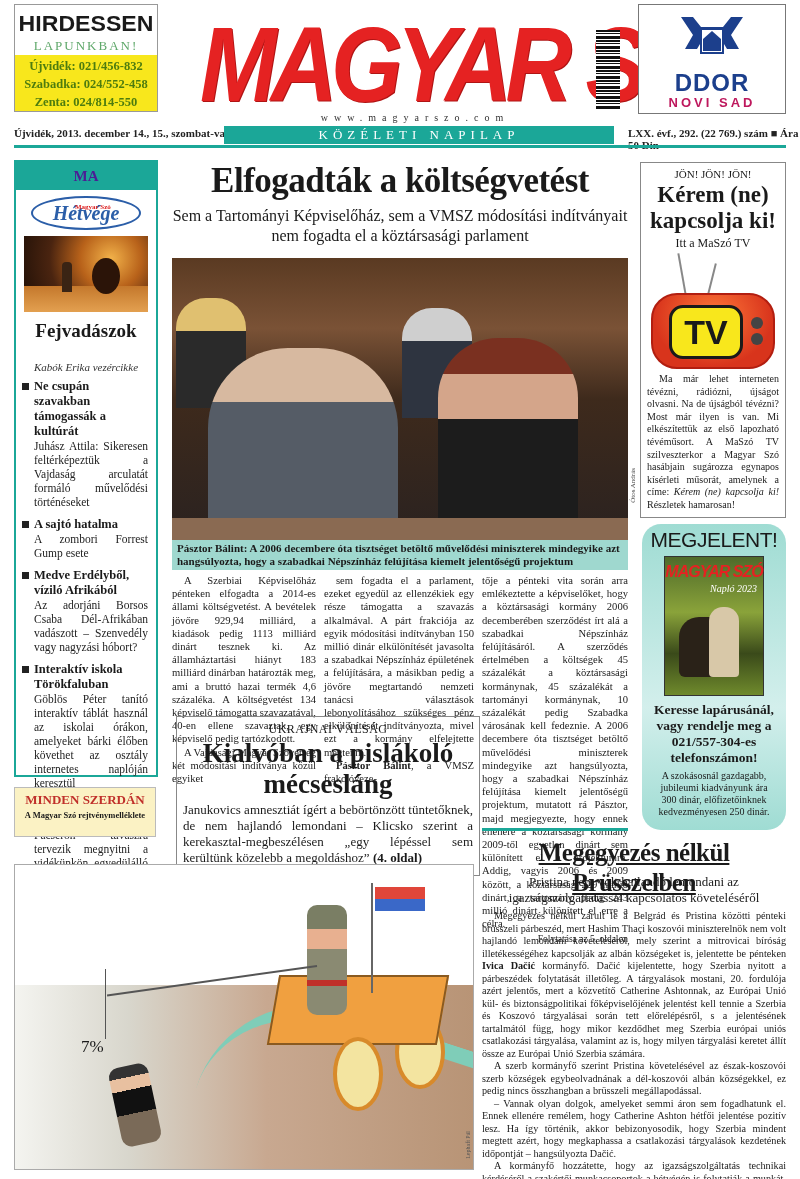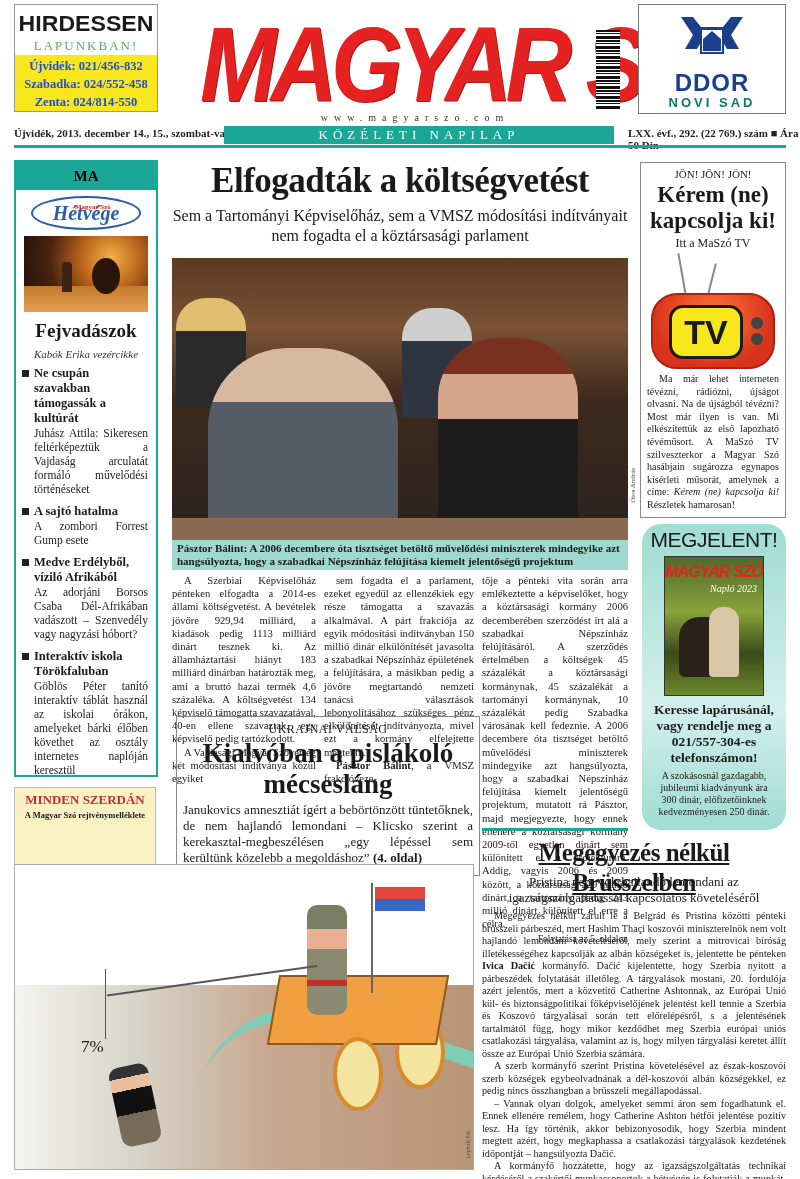--- a/index.html
+++ b/index.html
@@ -4,53 +4,53 @@
 <style>
   * { box-sizing: border-box; margin: 0; padding: 0; }
   body { width: 800px; height: 1179px; background: #fff; font-family: "Liberation Serif", "DejaVu Serif", serif; color: #1a1a1a; position: relative; overflow: hidden; }
   .abs { position: absolute; }
 
   
   .ad-hird { left: 14px; top: 4px; width: 144px; height: 108px; border: 1px solid #999; background: #fff; }
   .ad-hird .h1 { font-family: "Liberation Sans", sans-serif; font-weight: 900; font-size: 22px; text-align: center; letter-spacing: 0px; margin-top: 6px; color: #1a1a1a; transform: scaleX(1.05); }
   .ad-hird .h2 { font-size: 13px; text-align: center; color: #5fa86a; letter-spacing: 2px; margin-top: 1px; height: 16px; }
   .ad-hird .yellow { background: #f8e71c; position: absolute; left: 0; right: 0; bottom: 0; height: 56px; padding-top: 2px; }
-  .ad-hird .yellow div { font-weight: bold; font-size: 12.5px; text-align: center; line-height: 18px; color: #1d4ed8; }
+  .ad-hird .yellow div { font-weight: bold; font-size: 12.5px; text-align: center; line-height: 18px; color: #4d7c0f; }
 
   .logo { left: 200px; top: 0; width: 395px; height: 112px; font-family: "Liberation Sans", sans-serif; font-weight: 900; font-style: italic; color: #e52222; font-size: 92px; letter-spacing: -6px; line-height: 112px; text-align: center; transform: scaleY(1.15); transform-origin: top; white-space: nowrap; text-shadow: 1px 1px 0 #b01414; }
   .barcode { left: 596px; top: 30px; width: 24px; height: 80px; background: repeating-linear-gradient(180deg, #111 0 2px, #fff 2px 3px, #111 3px 4px, #fff 4px 6px, #111 6px 9px, #fff 9px 10px); }
   .url { left: 300px; top: 112px; width: 230px; font-size: 10px; letter-spacing: 6px; text-align: center; color: #333; }
   .napilap { left: 224px; top: 126px; width: 390px; height: 18px; background: #1ba798; color: #fff; font-size: 13px; letter-spacing: 5px; text-align: center; line-height: 18px; }
   .dateline { left: 14px; top: 127px; font-size: 11px; font-weight: bold; color: #222; }
   .issue { left: 628px; top: 127px; font-size: 11px; font-weight: bold; color: #222; }
   .rule-top { left: 14px; top: 145px; width: 772px; height: 3px; background: #1ba798; }
 
   .ddor { left: 638px; top: 4px; width: 148px; height: 110px; border: 1px solid #777; background: #fff; }
   .ddor .mark { position: absolute; left: 40px; top: 8px; width: 66px; height: 54px; }
   .ddor .t1 { position: absolute; left: 0; right: 0; top: 66px; text-align: center; font-family: "Liberation Sans", sans-serif; font-weight: bold; font-size: 24px; color: #1c3f8c; letter-spacing: 1px; line-height: 24px; }
-  .ddor .t2 { position: absolute; left: 0; right: 0; top: 90px; text-align: center; font-family: "Liberation Sans", sans-serif; font-weight: bold; font-size: 13px; color: #0f766e; letter-spacing: 3px; }
+  .ddor .t2 { position: absolute; left: 0; right: 0; top: 90px; text-align: center; font-family: "Liberation Sans", sans-serif; font-weight: bold; font-size: 13px; color: #be185d; letter-spacing: 3px; }
 
   
   .ma-box { left: 14px; top: 160px; width: 144px; height: 617px; border: 2px solid #1ba798; background: #fff; }
-  .ma-head { height: 28px; background: #1ba798; color: #000000; font-weight: bold; font-size: 15px; text-align: center; line-height: 28px; }
+  .ma-head { height: 28px; background: #1ba798; color: #4c1d95; font-weight: bold; font-size: 15px; text-align: center; line-height: 28px; }
   .hetvege { margin: 6px auto 0; width: 110px; height: 34px; border: 2px solid #2b5ea8; border-radius: 50%; text-align: center; font-style: italic; font-weight: bold; font-size: 20px; color: #2b5ea8; line-height: 30px; position: relative; }
   .hetvege small { position: absolute; top: -6px; left: 42px; font-size: 7px; color: #d22; font-style: normal; }
   .night-photo { margin: 6px 8px 0; height: 76px; background: radial-gradient(circle at 70% 30%, #f2b24a 0%, #b8621a 30%, #4a2410 60%, #1a0d06 100%); position: relative; }
   .night-photo .path { position: absolute; left: 0; right: 0; bottom: 0; height: 26px; background: linear-gradient(180deg, #c4782c, #e3a050); }
   .night-photo .tree { position: absolute; right: 28px; top: 22px; width: 28px; height: 36px; border-radius: 50%; background: #2b1408; }
   .night-photo .person { position: absolute; left: 38px; top: 26px; width: 10px; height: 30px; background: #3a2414; border-radius: 4px 4px 0 0; }
   .fej-title { font-size: 19px; font-weight: bold; text-align: center; margin-top: 8px; color: #1a1a1a; }
-  .fej-sub { font-size: 11px; font-style: italic; text-align: center; color: #333; margin-top: 6px; }
+  .fej-sub { font-size: 11px; font-style: italic; text-align: center; color: #333; margin-top: 19px; }
   .ma-items { padding: 6px 8px 0 6px; }
   .ma-item { margin-bottom: 8px; }
   .ma-item .t { font-weight: bold; font-size: 12.5px; line-height: 15px; padding-left: 12px; position: relative; }
   .ma-item .t::before { content: ""; position: absolute; left: 0; top: 4px; width: 7px; height: 7px; background: #222; }
   .ma-item .d { font-size: 11.5px; line-height: 14px; padding-left: 12px; text-align: justify; color: #222; }
 
-  .filko { left: 14px; top: 787px; width: 142px; height: 78px; background: #fbf2c4; border: 1px solid #bbb; }
+  .filko { left: 14px; top: 787px; width: 142px; height: 50px; background: #fbf2c4; border: 1px solid #bbb; }
   .filko .a { color: #c0302a; font-weight: bold; font-size: 13px; text-align: center; margin-top: 4px; }
   .filko .b { margin: 2px 6px 0; height: 34px; background: #1a1a1a; border: 2px solid #c0302a; color: #f8e71c; font-family: "Liberation Sans", sans-serif; font-weight: 900; font-size: 26px; text-align: center; line-height: 30px; letter-spacing: 1px; }
   .filko .c { font-size: 8.5px; font-weight: bold; text-align: center; margin-top: 2px; }
 
   
   .lead-title { left: 170px; top: 160px; width: 460px; font-size: 35px; font-weight: bold; text-align: center; line-height: 42px; letter-spacing: -0.5px; }
   .lead-sub { left: 170px; top: 206px; width: 460px; font-size: 16px; text-align: center; line-height: 20px; }
   .lead-photo { left: 172px; top: 258px; width: 456px; height: 282px; background: linear-gradient(180deg, #5a3a22 0%, #7a5236 25%, #3e2a1c 50%, #2a2220 100%); overflow: hidden; }
   .lead-photo .m1 { position: absolute; left: 36px; top: 90px; width: 190px; height: 192px; background: linear-gradient(180deg, #d7b9a0 0 28%, #555c66 28% 100%); border-radius: 80px 80px 0 0; }
   .lead-photo .m2 { position: absolute; left: 266px; top: 80px; width: 140px; height: 202px; background: linear-gradient(180deg, #7a3020 0 18%, #d4a58a 18% 40%, #1c1c1c 40% 100%); border-radius: 60px 60px 0 0; }

